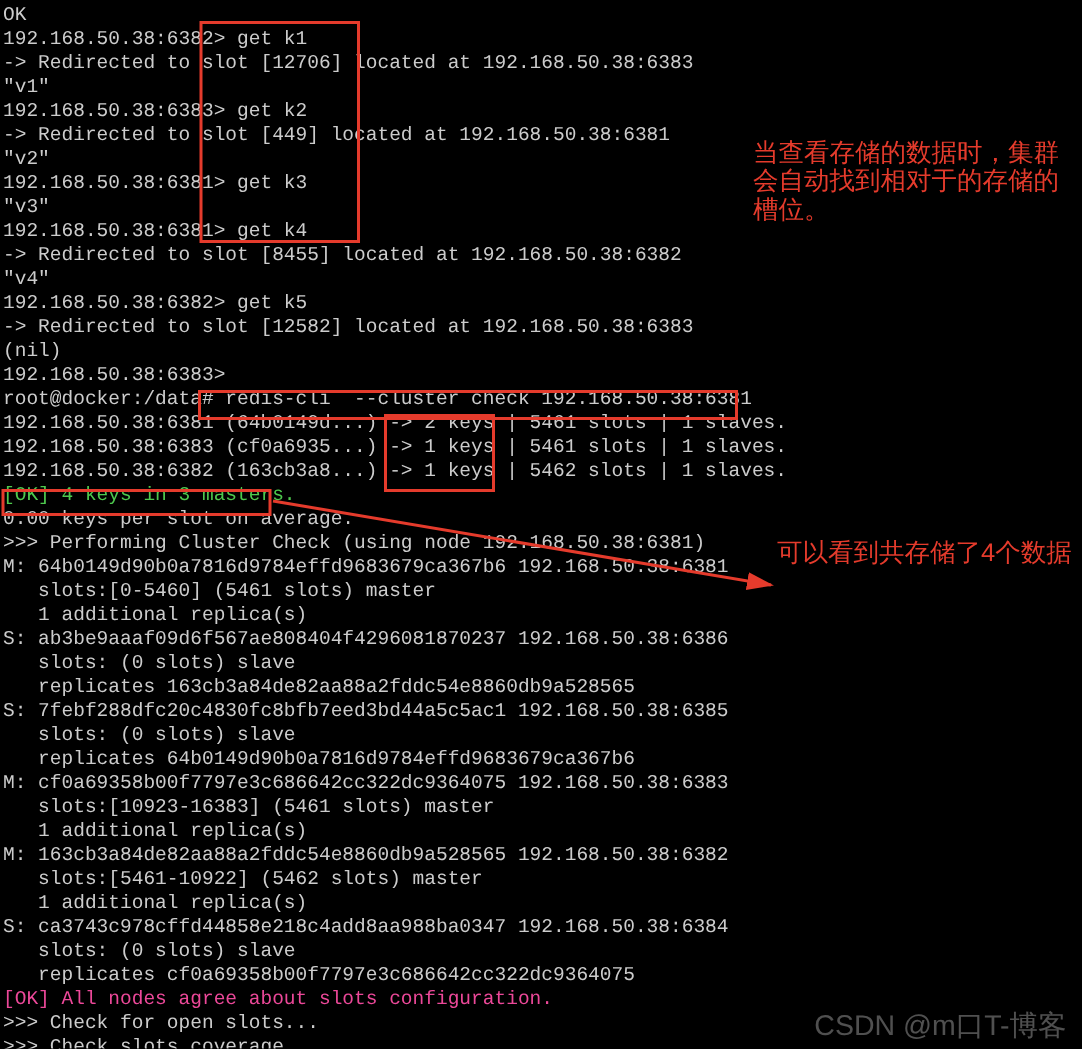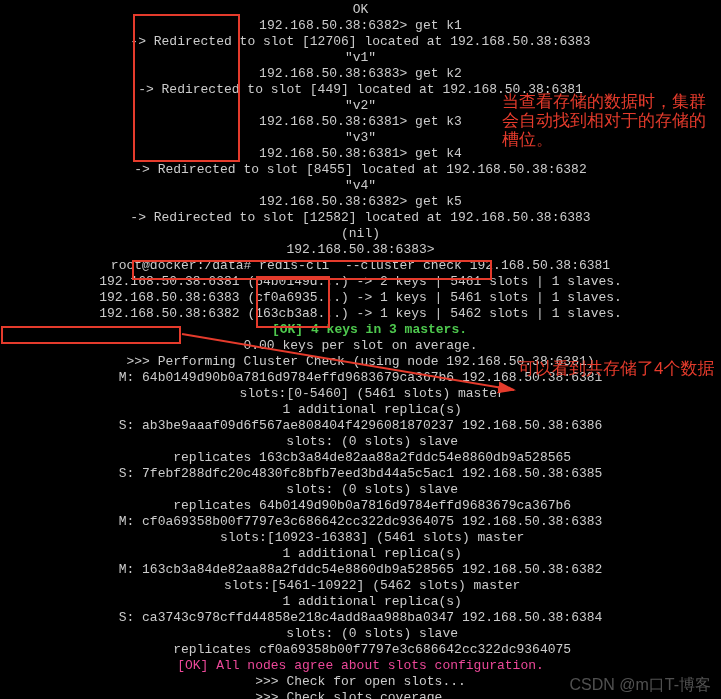--- a/index.html
+++ b/index.html
@@ -11,23 +11,23 @@
     color: #ccc;
     width: 721px;
     height: 699px;
     position: relative;
     overflow: hidden;
   }
   .term {
     padding: 2px 2px;
     white-space: pre;
   }
-  .line { display: block; text-align: center; }
+  .line { display: block; }
   .green { color: #ec4899; }
-  .greenbold { color: #4ec94e; font-weight: bold; padding-left: 18px; }
+  .greenbold { color: #4ec94e; font-weight: normal; }
   .white { color: #cccccc; }
   .annot {
     position: absolute;
     color: #e53b2c;
     font-family: "Microsoft YaHei", sans-serif;
     font-size: 17px;
     line-height: 19px;
   }
   .arrow {
     position:absolute;
@@ -38,21 +38,21 @@
     border: 2px solid #e53b2c;
     pointer-events: none;
     box-sizing: border-box;
   }
   .watermark {
     position: absolute;
     bottom: 6px;
     right: 10px;
     color: rgba(200,200,200,0.4);
     font-family: sans-serif;
-    font-size: 16px;
+    font-size: 19px;
   }
 </style>
 </head>
 <body>
 
 <div class="term" id="term"><span class="line white">OK</span><span class="line white">192.168.50.38:6382&gt; get k1</span><span class="line white">-&gt; Redirected to slot [12706] located at 192.168.50.38:6383</span><span class="line white">"v1"</span><span class="line white">192.168.50.38:6383&gt; get k2</span><span class="line white">-&gt; Redirected to slot [449] located at 192.168.50.38:6381</span><span class="line white">"v2"</span><span class="line white">192.168.50.38:6381&gt; get k3</span><span class="line white">"v3"</span><span class="line white">192.168.50.38:6381&gt; get k4</span><span class="line white">-&gt; Redirected to slot [8455] located at 192.168.50.38:6382</span><span class="line white">"v4"</span><span class="line white">192.168.50.38:6382&gt; get k5</span><span class="line white">-&gt; Redirected to slot [12582] located at 192.168.50.38:6383</span><span class="line white">(nil)</span><span class="line white">192.168.50.38:6383&gt;</span><span class="line white">root@docker:/data# redis-cli  --cluster check 192.168.50.38:6381</span><span class="line white">192.168.50.38:6381 (64b0149d...) -&gt; 2 keys | 5461 slots | 1 slaves.</span><span class="line white">192.168.50.38:6383 (cf0a6935...) -&gt; 1 keys | 5461 slots | 1 slaves.</span><span class="line white">192.168.50.38:6382 (163cb3a8...) -&gt; 1 keys | 5462 slots | 1 slaves.</span><span class="line greenbold">[OK] 4 keys in 3 masters.</span><span class="line white">0.00 keys per slot on average.</span><span class="line white">&gt;&gt;&gt; Performing Cluster Check (using node 192.168.50.38:6381)</span><span class="line white">M: 64b0149d90b0a7816d9784effd9683679ca367b6 192.168.50.38:6381</span><span class="line white">   slots:[0-5460] (5461 slots) master</span><span class="line white">   1 additional replica(s)</span><span class="line white">S: ab3be9aaaf09d6f567ae808404f4296081870237 192.168.50.38:6386</span><span class="line white">   slots: (0 slots) slave</span><span class="line white">   replicates 163cb3a84de82aa88a2fddc54e8860db9a528565</span><span class="line white">S: 7febf288dfc20c4830fc8bfb7eed3bd44a5c5ac1 192.168.50.38:6385</span><span class="line white">   slots: (0 slots) slave</span><span class="line white">   replicates 64b0149d90b0a7816d9784effd9683679ca367b6</span><span class="line white">M: cf0a69358b00f7797e3c686642cc322dc9364075 192.168.50.38:6383</span><span class="line white">   slots:[10923-16383] (5461 slots) master</span><span class="line white">   1 additional replica(s)</span><span class="line white">M: 163cb3a84de82aa88a2fddc54e8860db9a528565 192.168.50.38:6382</span><span class="line white">   slots:[5461-10922] (5462 slots) master</span><span class="line white">   1 additional replica(s)</span><span class="line white">S: ca3743c978cffd44858e218c4add8aa988ba0347 192.168.50.38:6384</span><span class="line white">   slots: (0 slots) slave</span><span class="line white">   replicates cf0a69358b00f7797e3c686642cc322dc9364075</span><span class="line green">[OK] All nodes agree about slots configuration.</span><span class="line white">&gt;&gt;&gt; Check for open slots...</span><span class="line white">&gt;&gt;&gt; Check slots coverage...</span></div>
 
 <div class="redbox" style="left:133px; top:14px; width:107px; height:148px;"></div>
 <div class="redbox" style="left:132px; top:260px; width:360px; height:20px;"></div>
 <div class="redbox" style="left:256px; top:276px; width:74px; height:52px;"></div>

